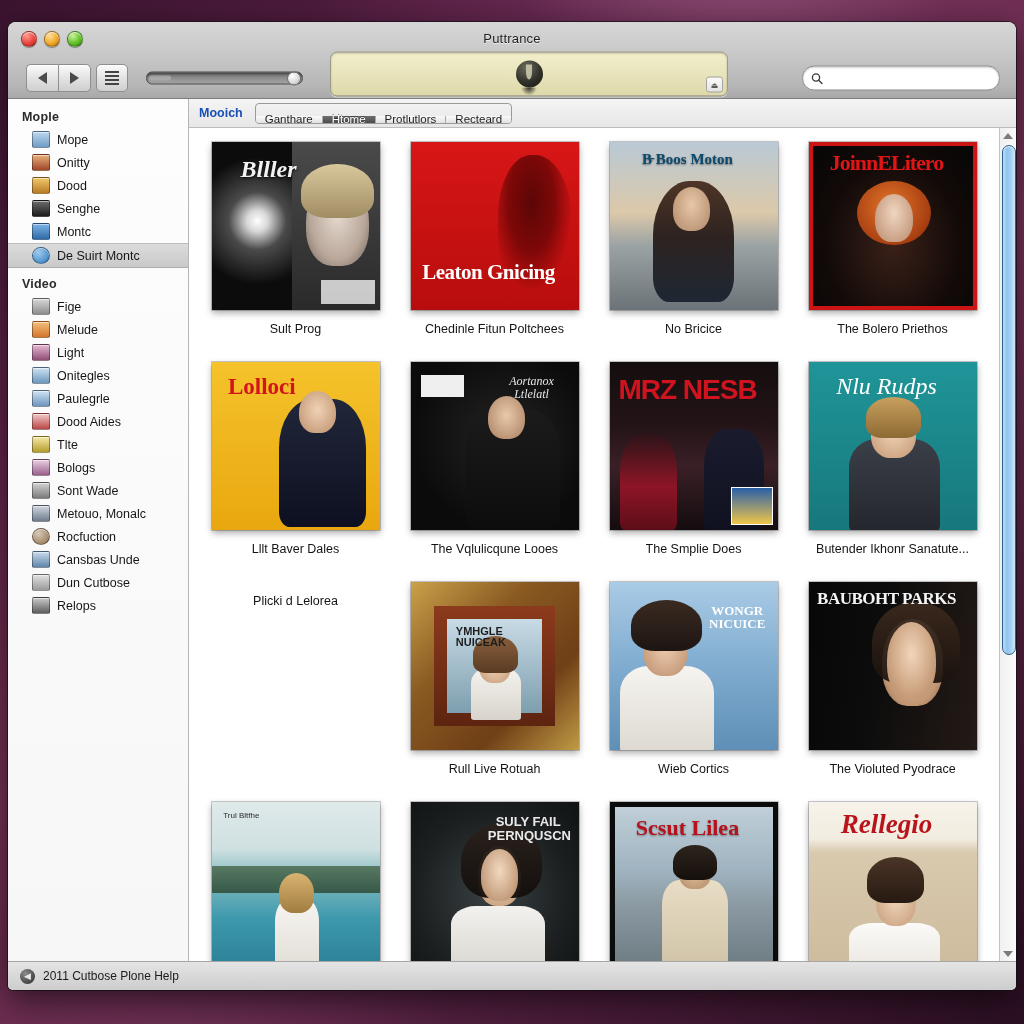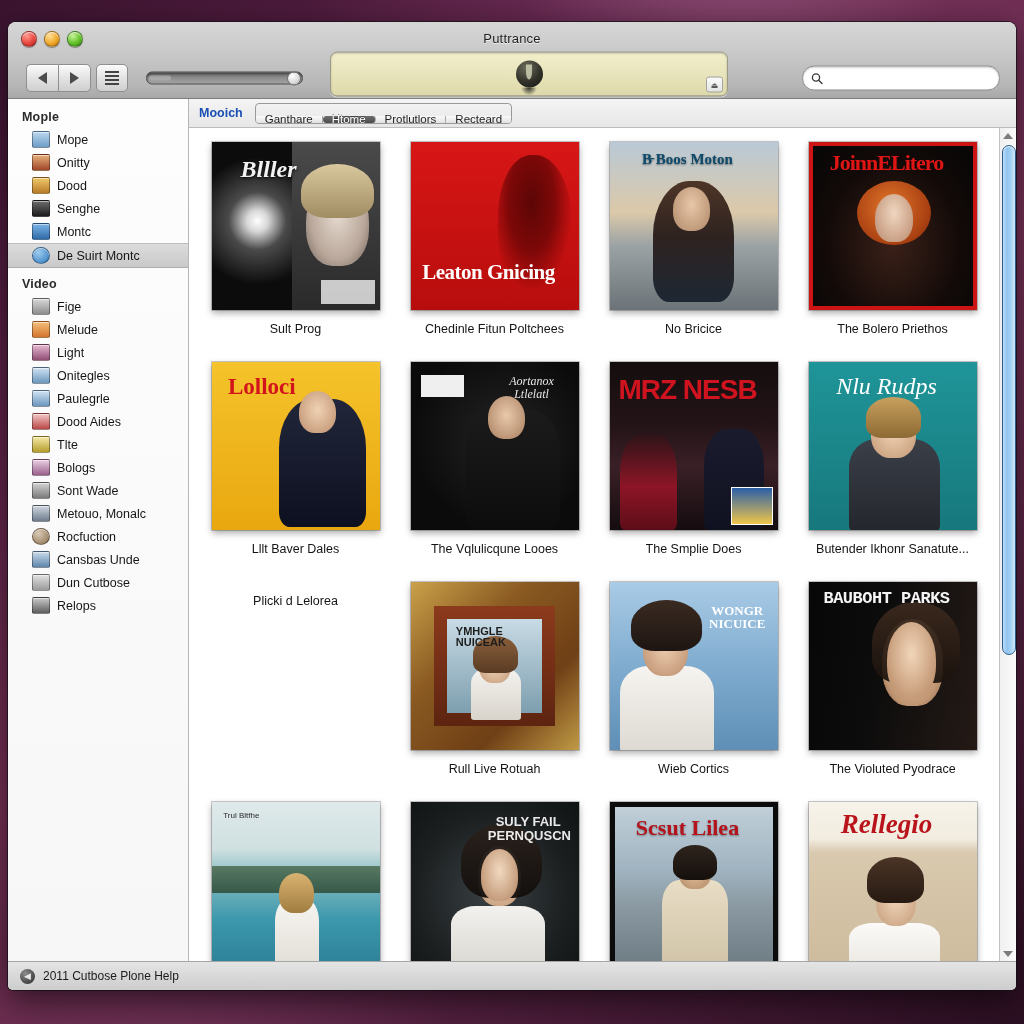--- a/index.html
+++ b/index.html
@@ -179,21 +179,21 @@
   .tab {
     font-size: 11.5px; color: #1d1d1d;
     padding: 0 9px; display: flex; align-items: center;
     background: linear-gradient(180deg,#fafafa 0%, #e2e2e2 100%);
     border-right: 1px solid #a9a9a9;
     margin-top: 12px;
   }
   .tab:last-child { border-right: none; }
   .tab.active {
     background: linear-gradient(180deg,#6e6e6e 0%, #4c4c4c 100%);
-    color: #fff; text-shadow: 0 -1px 0 rgba(0,0,0,0.5); border-radius: 8px;
+    color: #fff; text-shadow: 0 -1px 0 rgba(0,0,0,0.5);
   }
 
   .gridwrap { flex: 1; display: flex; min-height: 0; }
   .grid {
     flex: 1;
     padding: 14px 14px 0 14px;
     display: grid;
     grid-template-columns: repeat(4, 1fr);
     grid-auto-rows: 220px;
     column-gap: 14px; row-gap: 0;
@@ -529,21 +529,21 @@
             </div>
             <div class="caption">Wieb Cortics</div>
           </div>
 
           <div class="cell">
             <div class="cover" style="background:#090909">
               <div class="art" style="background:linear-gradient(100deg,#070707 0%,#0c0c0c 40%,#241a16 100%);"></div>
               <div class="face" style="left:44%;top:22%;width:36%;height:52%;background:radial-gradient(ellipse at 50% 40%,#f0d2b6 0%,#c09572 70%,#7c5a43 100%);"></div>
               <div class="face" style="left:38%;top:12%;width:52%;height:48%;border-radius:50% 50% 30% 30%;background:linear-gradient(180deg,#3d2a1e 0%,#1a120d 100%);opacity:.92;"></div>
               <div class="face" style="left:47%;top:24%;width:29%;height:45%;background:radial-gradient(ellipse at 50% 42%,#f2d6ba 0%,#c39875 75%,rgba(0,0,0,0) 100%);"></div>
-              <div class="ctitle" style="top:5%;font-size:17px;color:#f4f4f4;font-family:Liberation Mono, monospace;letter-spacing:-.5px;">BAUBOHT PARKS</div>
+              <div class="ctitle" style="top:5%;font-size:17px;color:#f4f4f4;font-family:Liberation Serif, serif;letter-spacing:-.5px;">BAUBOHT PARKS</div>
             </div>
             <div class="caption">The Violuted Pyodrace</div>
           </div>
 
           <div class="cell">
             <div class="cover" style="background:#bcd9e2">
               <div class="art" style="background:linear-gradient(180deg,#dfe9ea 0%,#cfe0e1 28%,#7fb9bf 46%,#3c98ac 70%,#2b7f96 100%);"></div>
               <div style="position:absolute;left:0;right:0;top:38%;height:16%;background:linear-gradient(180deg,#4b6b4f 0%,#2e4a36 100%);opacity:.85"></div>
               <div class="face" style="left:38%;top:58%;width:26%;height:44%;border-radius:30% 30% 6% 6%;background:linear-gradient(180deg,#f7f5f1 0%,#e0dcd5 100%);"></div>
               <div class="face" style="left:43%;top:46%;width:15%;height:18%;background:radial-gradient(ellipse at 50% 45%,#f3dcc2 0%,#c49c79 100%);"></div>

